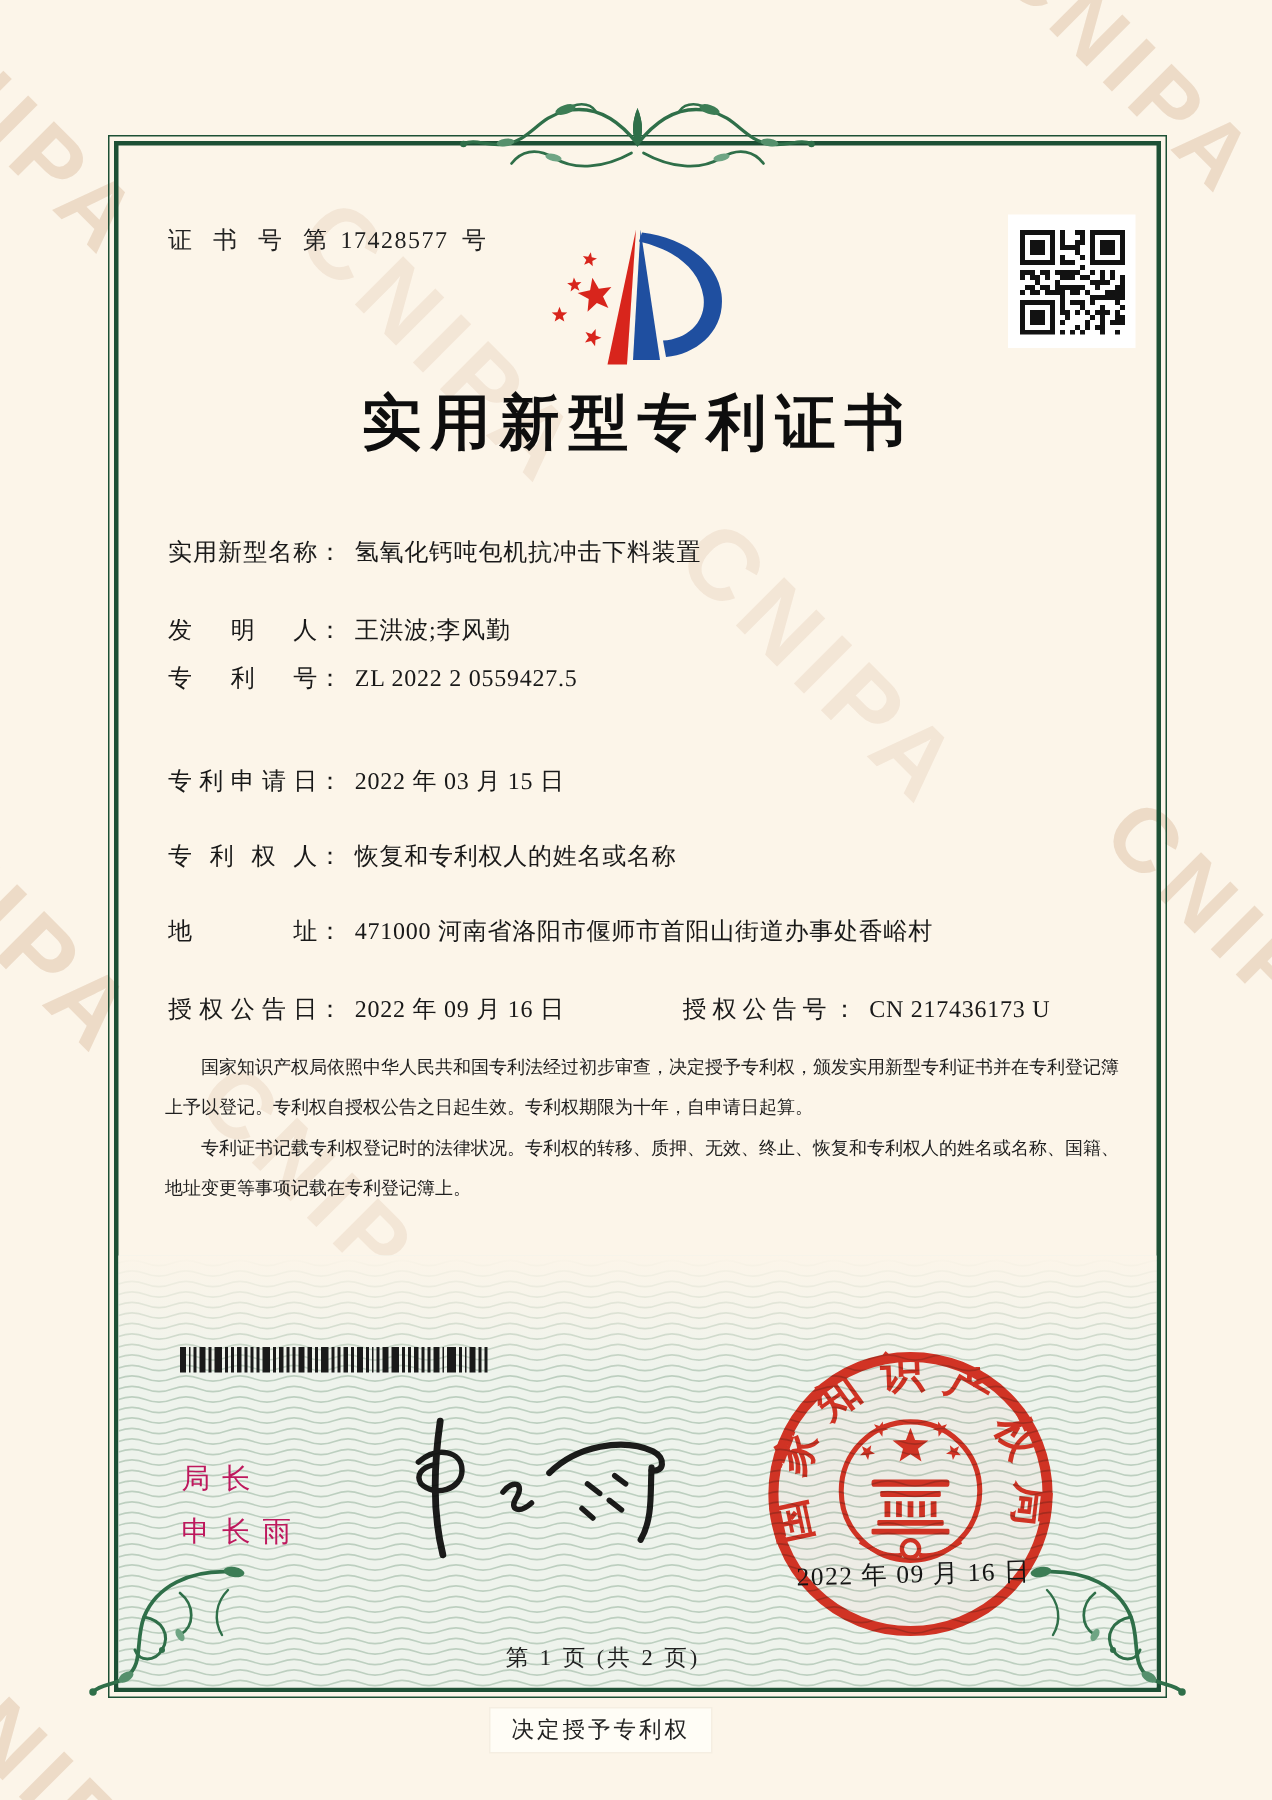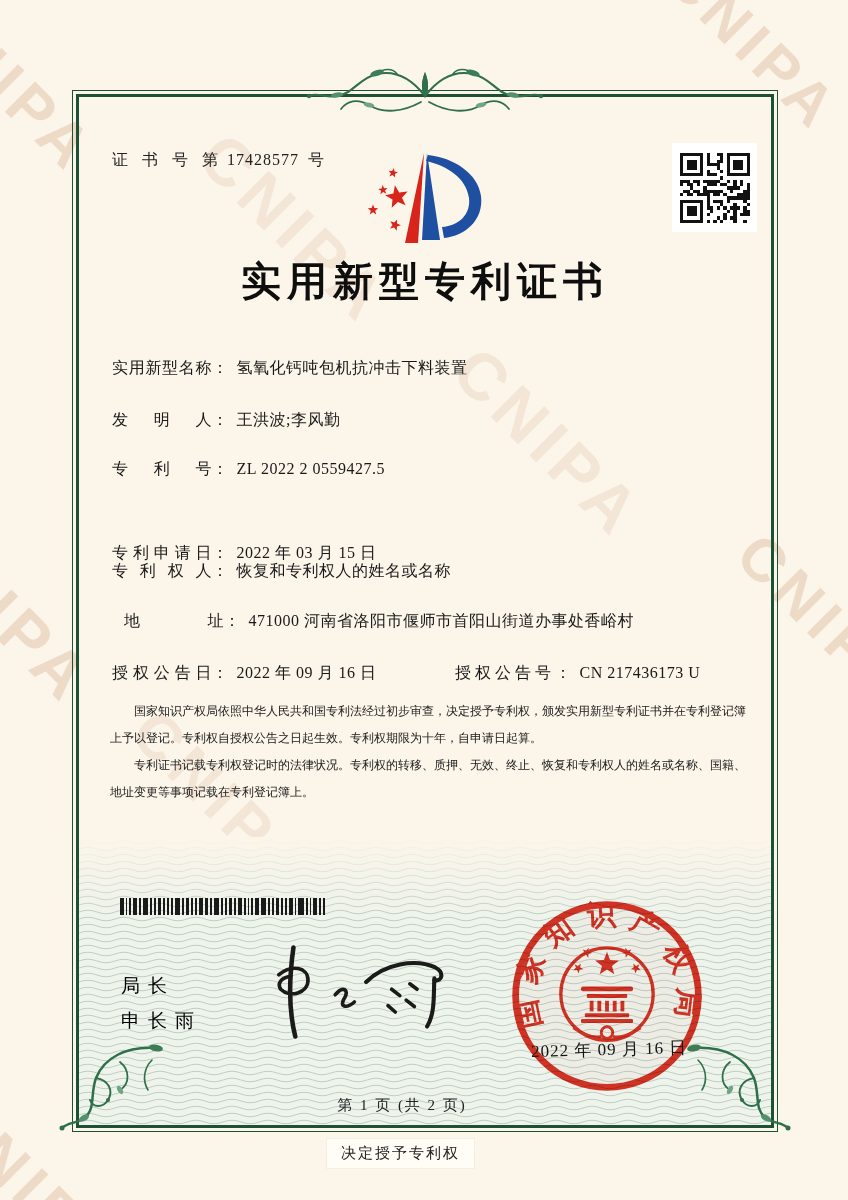--- a/index.html
+++ b/index.html
@@ -32,21 +32,21 @@
   .pair2{position:absolute;left:343px;top:0;}
   .pair2 .l2{letter-spacing:4px;}
   
   .paras{position:absolute;left:110px;top:698px;width:636px;font-size:12px;line-height:27px;
          text-align:justify;color:#202020;z-index:2;}
   .paras p{margin:0;text-indent:2em;}
   
   .barcode{position:absolute;left:120px;top:898px;width:218px;height:17px;display:flex;gap:2px;z-index:3;}
   .barcode span{display:block;height:100%;background:#1a1a1a;}
   .officer{position:absolute;left:121px;font-family:"Liberation Sans","DejaVu Sans",sans-serif;
-           font-size:19px;letter-spacing:8px;color:#000000;z-index:3;}
+           font-size:19px;letter-spacing:8px;color:#be185d;z-index:3;}
   .sig{position:absolute;left:253px;top:942px;z-index:3;mix-blend-mode:multiply;}
   .seal{position:absolute;left:506px;top:895px;width:202px;height:202px;z-index:4;
         mix-blend-mode:multiply;opacity:0.95;}
   .sealdate{position:absolute;left:531px;top:1038px;font-size:17px;letter-spacing:1px;color:#141414;
             white-space:nowrap;transform:rotate(-1.5deg);z-index:5;}
   .pagenum{position:absolute;left:302px;top:1096px;width:200px;text-align:center;font-size:15px;
            letter-spacing:2px;color:#222;z-index:3;}
   .note{position:absolute;left:327px;top:1139px;background:#fffdf6;padding:5px 14px;font-size:15px;
         letter-spacing:2px;color:#222;z-index:2;box-shadow:0 0 0 1px rgba(120,110,90,0.05);}
   .flour{position:absolute;z-index:3;}
@@ -274,30 +274,30 @@
   </div>
 
   <div class="title">实用新型专利证书</div>
 
   <div class="frow" style="top:358px;">
     <span class="flabel">实用新型名称</span><span class="fcolon">：</span><span>氢氧化钙吨包机抗冲击下料装置</span>
   </div>
   <div class="frow" style="top:410px;">
     <span class="flabel">发明人</span><span class="fcolon">：</span><span>王洪波;李风勤</span>
   </div>
-  <div class="frow" style="top:459px;font-family:Liberation Serif, serif;">
+  <div class="frow" style="top:442px;font-family:Liberation Serif, serif;">
     <span class="flabel">专利号</span><span class="fcolon">：</span><span>ZL 2022 2 0559427.5</span>
   </div>
-  <div class="frow" style="top:511px;margin-top:32px;">
+  <div class="frow" style="top:511px;">
     <span class="flabel">专利申请日</span><span class="fcolon">：</span><span>2022 年 03 月 15 日</span>
   </div>
   <div class="frow" style="top:561px;">
     <span class="flabel">专利权人</span><span class="fcolon">：</span><span>恢复和专利权人的姓名或名称</span>
   </div>
-  <div class="frow" style="top:611px;margin-left:12px;">
+  <div class="frow" style="top:611px;">
     <span class="flabel">地址</span><span class="fcolon">：</span><span>471000 河南省洛阳市偃师市首阳山街道办事处香峪村</span>
   </div>
   <div class="frow" style="top:663px;">
     <span class="flabel">授权公告日</span><span class="fcolon">：</span><span>2022 年 09 月 16 日</span>
     <span class="pair2">
       <span class="l2">授权公告号</span><span class="fcolon">：</span><span>CN 217436173 U</span>
     </span>
   </div>
 
   <div class="paras">

